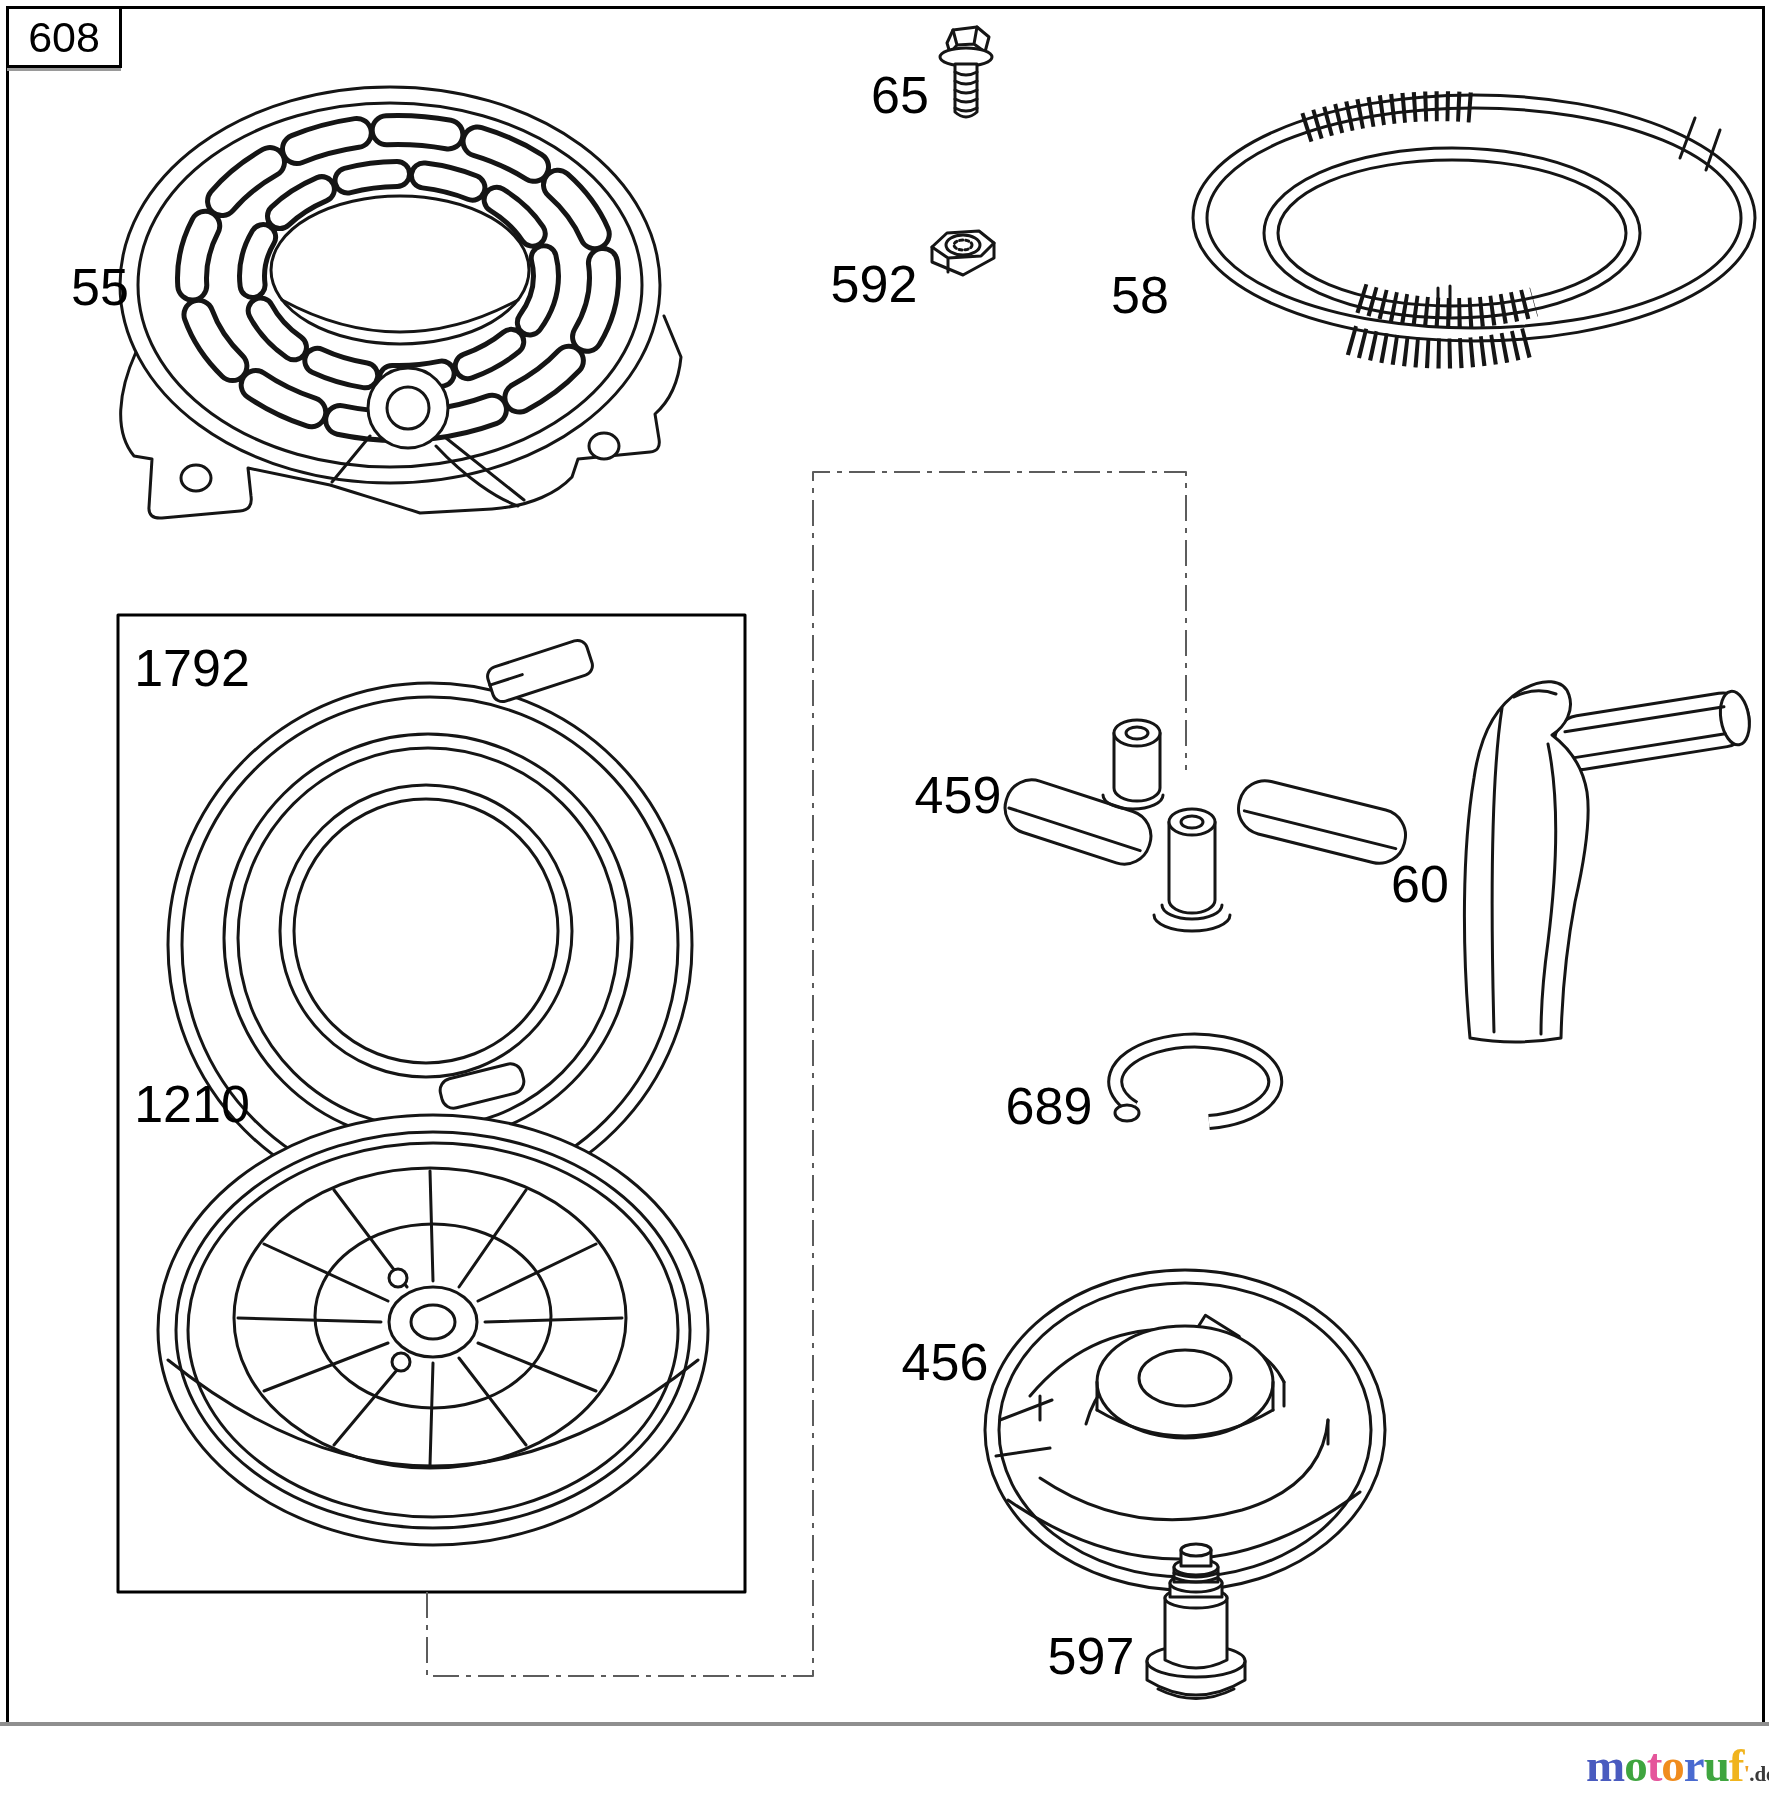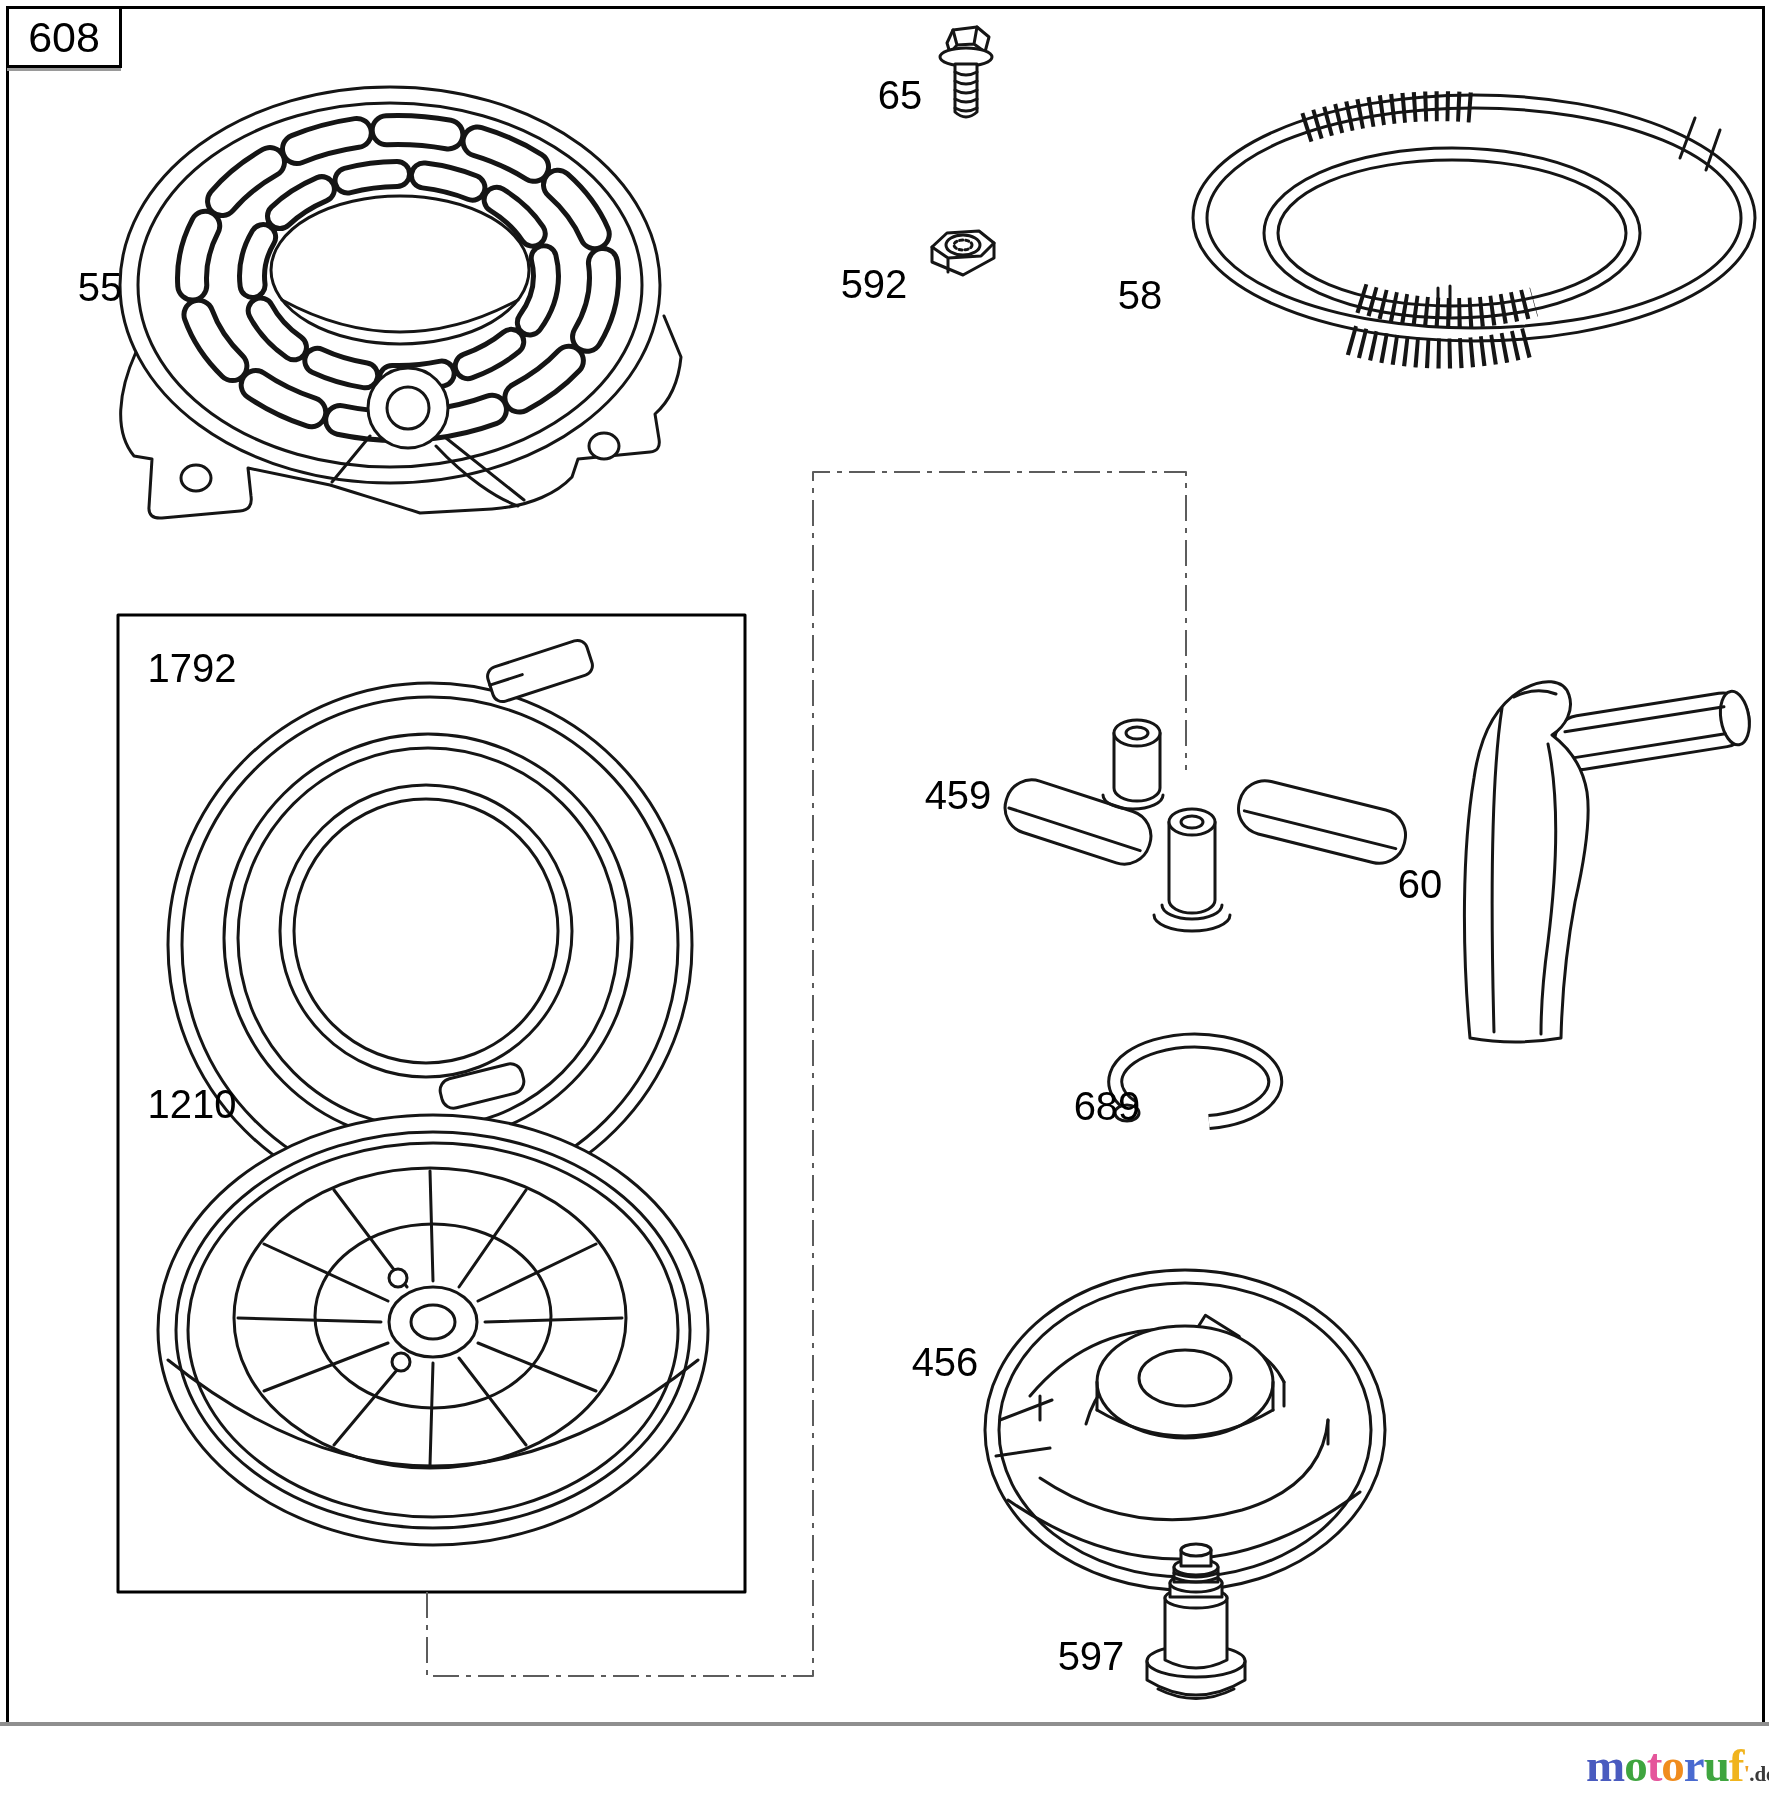--- a/index.html
+++ b/index.html
@@ -7,21 +7,21 @@
         font-family:"Liberation Sans",sans-serif;color:#000;text-decoration:underline;}
   
   .frame-outer{position:absolute;left:6px;top:6px;width:1753px;height:1716px;
                border:3px solid #000;border-bottom:none;}
   .b-bottom{position:absolute;left:0;top:1722px;width:1769px;height:4px;background:#8f8f8f;}
   
   .fig-box{position:absolute;left:6px;top:6px;width:110px;height:56px;border:3px solid #000;
            background:#fff;display:flex;align-items:center;justify-content:center;
            font-size:43px;box-shadow:0 4px 0 -1px #9a9a9a;}
   
-  .lbl{position:absolute;transform:translate(-50%,-50%);font-size:40px;line-height:1;
+  .lbl{position:absolute;transform:translate(-50%,-50%);font-size:52px;line-height:1;
        white-space:nowrap;}
   
   .caption{position:absolute;left:935px;top:1768px;transform:translate(-50%,-50%);
            font-size:45px;white-space:nowrap;}
   
   .logo{position:absolute;left:1586px;top:1742px;font-family:"Liberation Serif",serif;
         font-weight:bold;font-size:47px;line-height:1;letter-spacing:-1px;cursor:pointer;}
   .logo .tld{font-size:21px;font-weight:bold;color:#3a3a3a;letter-spacing:0;}
   .logo .tick{font-size:24px;color:#f0a428;}
   
@@ -203,21 +203,21 @@
   </div>
 
   <div class="lbl" style="left:100px;top:287px">55</div>
   <div class="lbl" style="left:900px;top:95px">65</div>
   <div class="lbl" style="left:874px;top:284px">592</div>
   <div class="lbl" style="left:1140px;top:295px">58</div>
   <div class="lbl" style="left:192px;top:668px">1792</div>
   <div class="lbl" style="left:192px;top:1104px">1210</div>
   <div class="lbl" style="left:958px;top:795px">459</div>
   <div class="lbl" style="left:1420px;top:884px">60</div>
-  <div class="lbl" style="left:1107px;top:1106px">689</div>
+  <div class="lbl" style="left:1049px;top:1106px">689</div>
   <div class="lbl" style="left:945px;top:1362px">456</div>
   <div class="lbl" style="left:1091px;top:1656px">597</div>
 
 
   <div class="logo">
     <span style="color: rgb(74, 91, 191);">m</span><span style="color: rgb(63, 165, 63);">o</span><span style="color: rgb(229, 85, 155);">t</span><span style="color: rgb(240, 140, 30);">o</span><span style="color: rgb(74, 107, 208);">r</span><span style="color: rgb(63, 165, 63);">u</span><span style="color: rgb(240, 180, 30);">f</span><span class="tick">'</span><span class="tld">.de</span>
   </div>
 
 </div>
 

